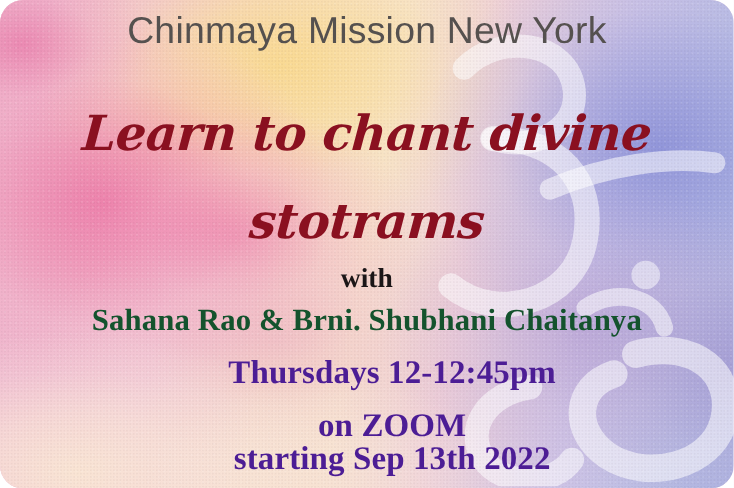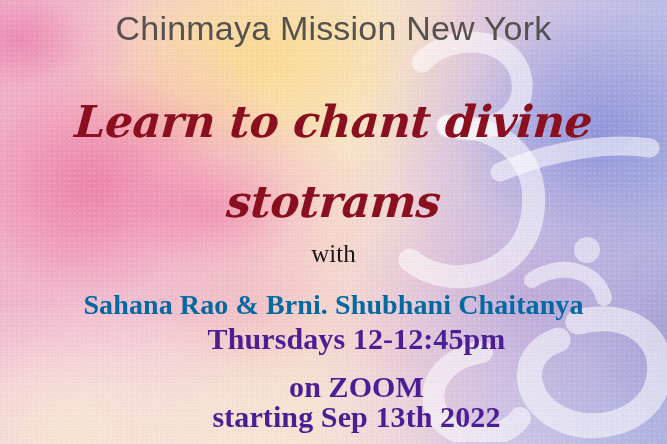--- a/index.html
+++ b/index.html
@@ -12,20 +12,21 @@
     font-family: "Liberation Sans", sans-serif;
   }
 
   #flyer {
     position: relative;
     width: 667px;
     height: 444px;
     overflow: hidden;
     background-color: #f3d9e4;
     isolation: isolate;
+    border-radius: 21px;
   }
 
   
   .bg-layer {
     position: absolute;
     inset: 0;
     pointer-events: none;
   }
 
   
@@ -207,33 +208,32 @@
   #headline-2 {
     top: 176px;
     font-size: 44px;
     transform: skewX(-4deg);
   }
 
   #with-label {
     top: 240px;
     font-family: "Liberation Serif", serif;
     font-size: 25px;
-    font-weight: 400;
+    font-weight: 700;
     color: #1b1617;
     text-align: center;
   }
 
   #presenters {
     top: 276px;
     font-family: "Liberation Serif", serif;
     font-size: 28px;
     font-weight: 700;
-    color: #0369a1;
+    color: #14532d;
     letter-spacing: 0.1px;
-    margin-top: 13px;
   }
 
   .detail {
     font-family: "Liberation Serif", serif;
     font-weight: 700;
     font-size: 30px;
     color: #4c1d95;
     letter-spacing: 0.1px;
     padding-left: 23px;
   }

